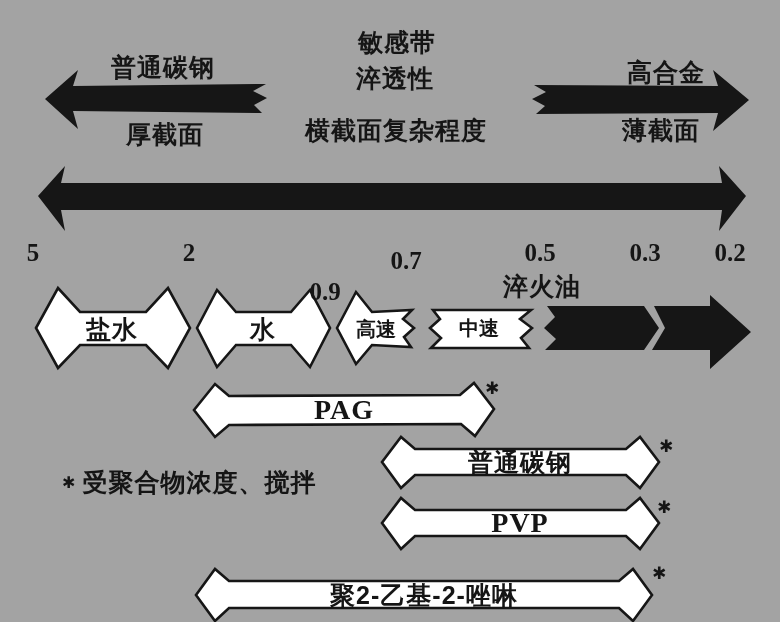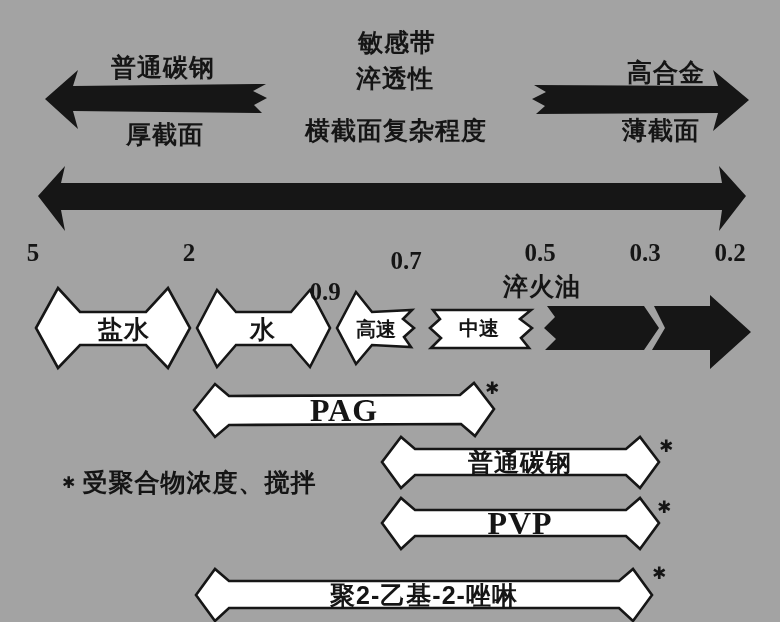--- a/index.html
+++ b/index.html
@@ -18,21 +18,21 @@
     transform:translate(-50%,-50%);
     font-weight:bold;
     color:#151515;
     white-space:nowrap;
     letter-spacing:1px;
     font-size:25px;
     line-height:1;
   }
   .cn{font-family:"Liberation Sans","DejaVu Sans",sans-serif;}
   .num{font-family:"Liberation Serif","DejaVu Serif",serif;font-size:25px;letter-spacing:0;}
-  .latin{font-family:"Liberation Serif","DejaVu Serif",serif;font-size:32px;letter-spacing:1px;}
+  .latin{font-family:"Liberation Serif","DejaVu Serif",serif;font-size:28px;letter-spacing:1px;}
   .small{font-size:20px;letter-spacing:0;}
   .ast{
     position:absolute;transform:translate(-50%,-50%);
     font-weight:bold;color:#151515;font-size:17px;line-height:1;
     font-family:"DejaVu Sans",sans-serif;
   }
   .footnote{
     position:absolute;left:62px;top:466px;
     font-weight:bold;color:#151515;font-size:25px;line-height:32px;
     letter-spacing:1px;
@@ -87,21 +87,21 @@
 
   <div class="lbl num" style="left:33px;top:252px;">5</div>
   <div class="lbl num" style="left:189px;top:252px;">2</div>
   <div class="lbl num" style="left:325px;top:252px;margin-top:39px;">0.9</div>
   <div class="lbl num" style="left:406px;top:260px;">0.7</div>
   <div class="lbl num" style="left:540px;top:252px;">0.5</div>
   <div class="lbl num" style="left:645px;top:252px;">0.3</div>
   <div class="lbl num" style="left:730px;top:252px;">0.2</div>
 
   <div class="lbl cn" style="left:542px;top:286px;">淬火油</div>
-  <div class="lbl cn" style="left:124px;top:329px;text-align:center;">盐水</div>
+  <div class="lbl cn" style="left:112px;top:329px;text-align:center;">盐水</div>
   <div class="lbl cn" style="left:263px;top:329px;">水</div>
   <div class="lbl cn small" style="left:376px;top:329px;">高速</div>
   <div class="lbl cn small" style="left:479px;top:328px;">中速</div>
 
   <div class="lbl latin" style="left:344px;top:410px;">PAG</div>
   <div class="ast" style="left:492px;top:388px;">✱</div>
 
   <div class="lbl cn" style="left:520px;top:462px;">普通碳钢</div>
   <div class="ast" style="left:666px;top:446px;">✱</div>
 

